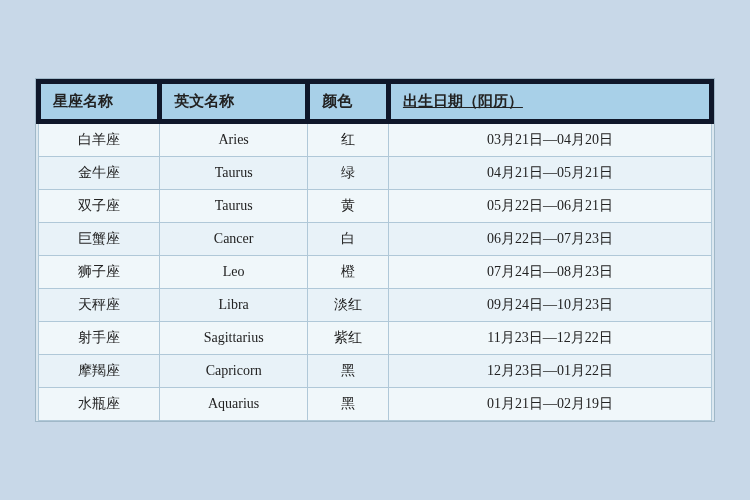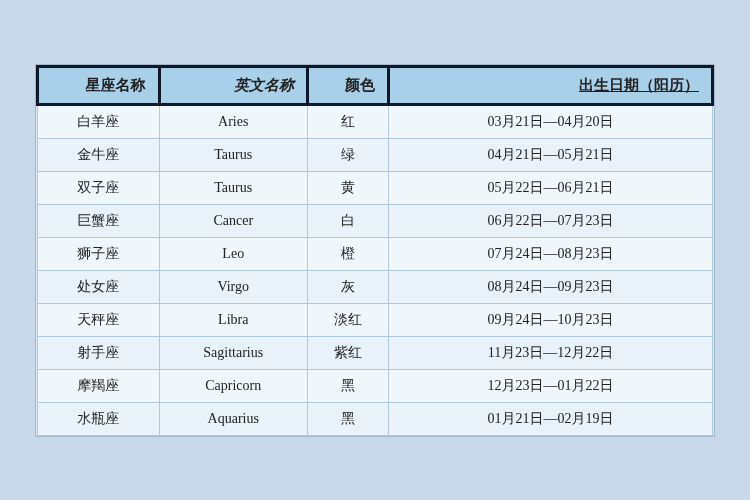--- a/index.html
+++ b/index.html
@@ -27,23 +27,23 @@
     table {
       width: 100%;
       border-collapse: collapse;
     }
 
     thead tr {
       background-color: #a8d0e8;
     }
 
     thead th {
-      border: 3px solid #0f172a;
+      border: 5px solid #0f172a;
       padding: 8px 12px;
-      text-align: right;
+      text-align: left;
       font-size: 15px;
       font-weight: bold;
       color: #222;
     }
 
     tbody tr {
       background-color: #f0f7fa;
     }
 
     tbody tr:nth-child(even) {
@@ -52,21 +52,21 @@
 
     tbody td {
       border: 1px solid #b0c8d8;
       padding: 7px 24px;
       text-align: center;
       font-size: 14px;
       color: #222;
     }
 
     .col-zh { width: 18%; }
-    .col-en { width: 22%; font-style: italic; }
+    .col-en { width: 22%; }
     .col-color { width: 12%; }
     .col-date { width: 48%; text-decoration: underline; }
   </style>
 </head>
 <body>
 
 <div class="table-container">
   <table>
     <thead>
       <tr>
@@ -101,26 +101,20 @@
           <td>白</td>
           <td>06月22日—07月23日</td>
         </tr>
         <tr>
           <td>狮子座</td>
           <td>Leo</td>
           <td>橙</td>
           <td>07月24日—08月23日</td>
         </tr>
         <tr>
-          <td>处女座</td>
-          <td>Virgo</td>
-          <td>灰</td>
-          <td>08月24日—09月23日</td>
-        </tr>
-        <tr>
           <td>天秤座</td>
           <td>Libra</td>
           <td>淡红</td>
           <td>09月24日—10月23日</td>
         </tr>
         <tr>
           <td>射手座</td>
           <td>Sagittarius</td>
           <td>紫红</td>
           <td>11月23日—12月22日</td>

